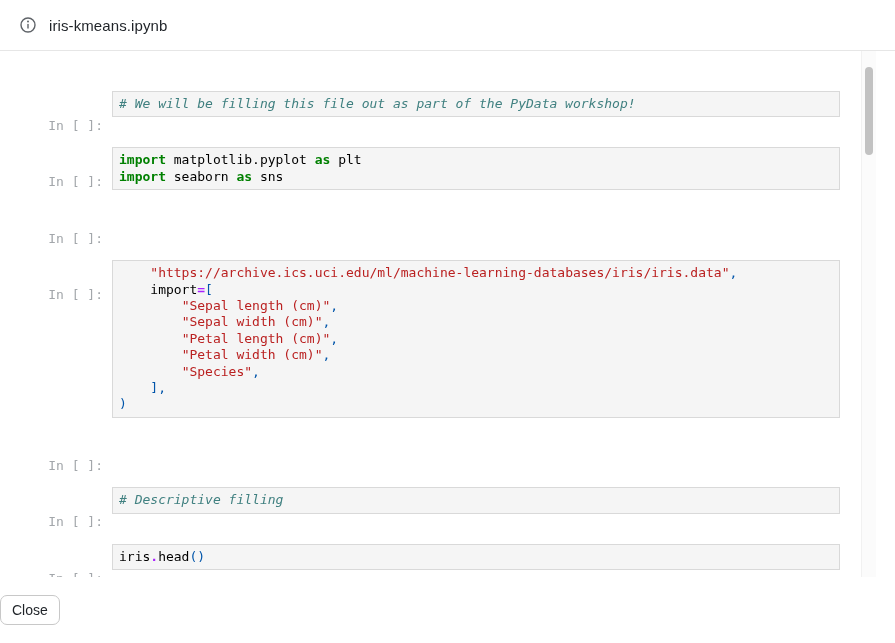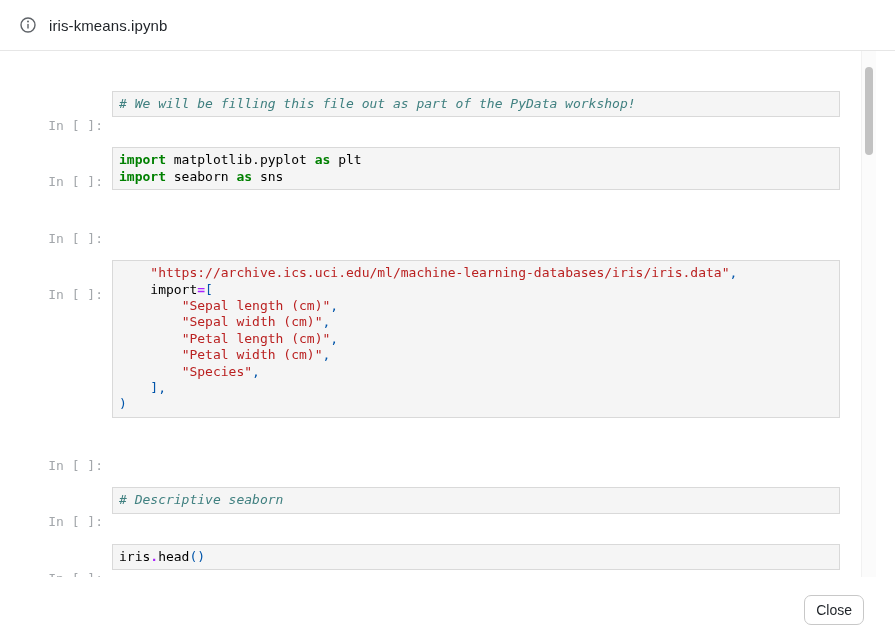--- a/index.html
+++ b/index.html
@@ -107,21 +107,20 @@
 
   
   .dlg-footer {
     position: absolute;
     left: 0;
     right: 0;
     bottom: 0;
     height: 66px;
     display: flex;
     align-items: center;
-    justify-content: flex-end;
     padding-right: 31px;
     background: #ffffff;
   }
   .close-btn {
     font-family: "Liberation Sans", sans-serif;
     font-size: 14px;
     color: #1f2328;
     background: #ffffff;
     border: 1px solid #c8c8c8;
     border-radius: 7px;
@@ -178,21 +177,21 @@
             <div class="code-line"><span class="tok-tx">    </span><span class="tok-pu">],</span></div>
             <div class="code-line"><span class="tok-pu">)</span></div>
           </div>
         </div>
         <div class="cell-row">
           <div class="prompt">In [ ]:</div>
         </div>
         <div class="cell-row">
           <div class="prompt">In [ ]:</div>
           <div class="code-area">
-            <div class="code-line"><span class="tok-co"># Descriptive seaborn</span></div>
+            <div class="code-line"><span class="tok-co"># Descriptive filling</span></div>
           </div>
         </div>
         <div class="cell-row">
           <div class="prompt">In [ ]:</div>
           <div class="code-area">
             <div class="code-line"><span class="tok-tx">iris</span><span class="tok-op">.</span><span class="tok-tx">head</span><span class="tok-pu">()</span></div>
           </div>
         </div>
       </div>
     <div class="sb-track">

